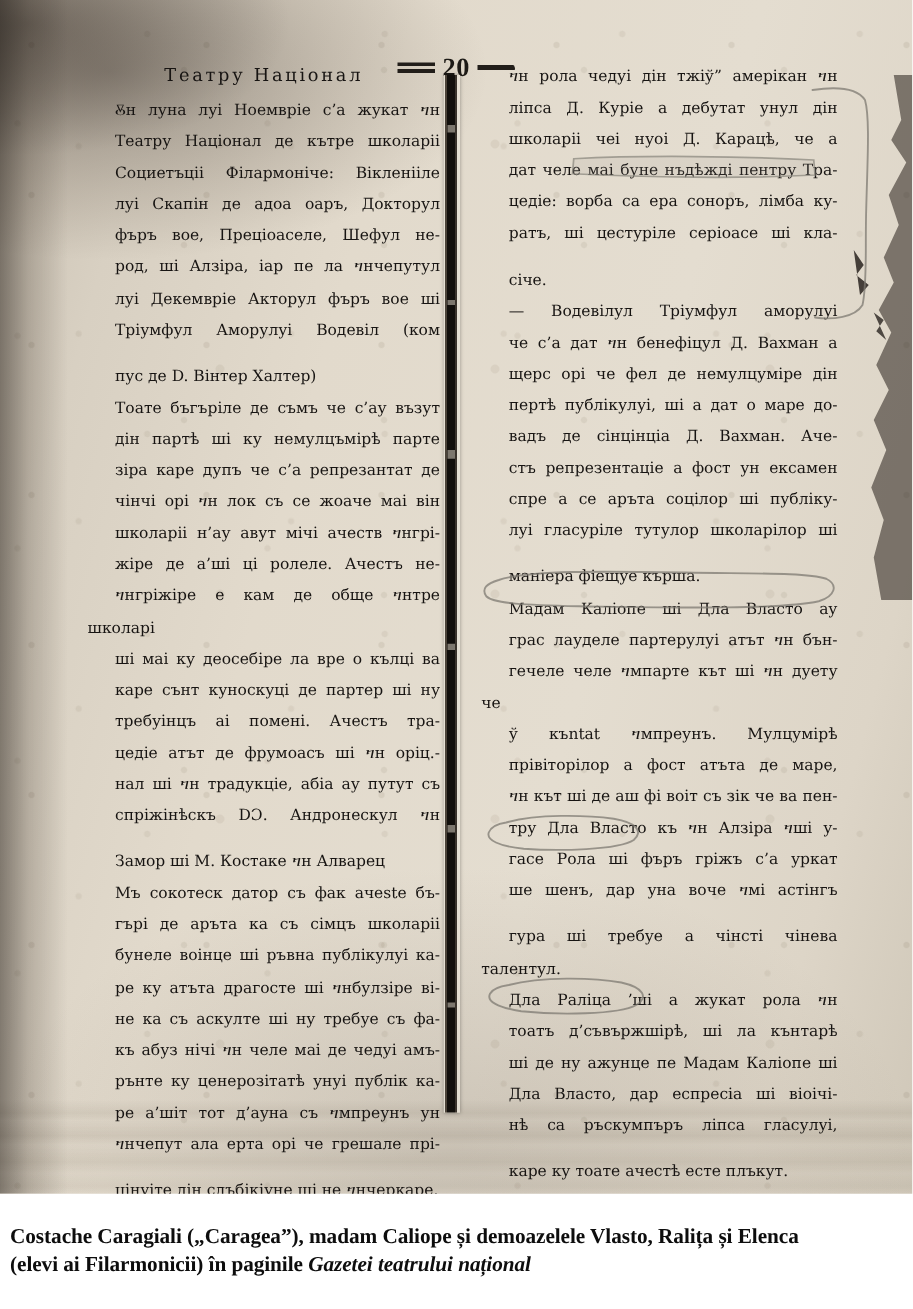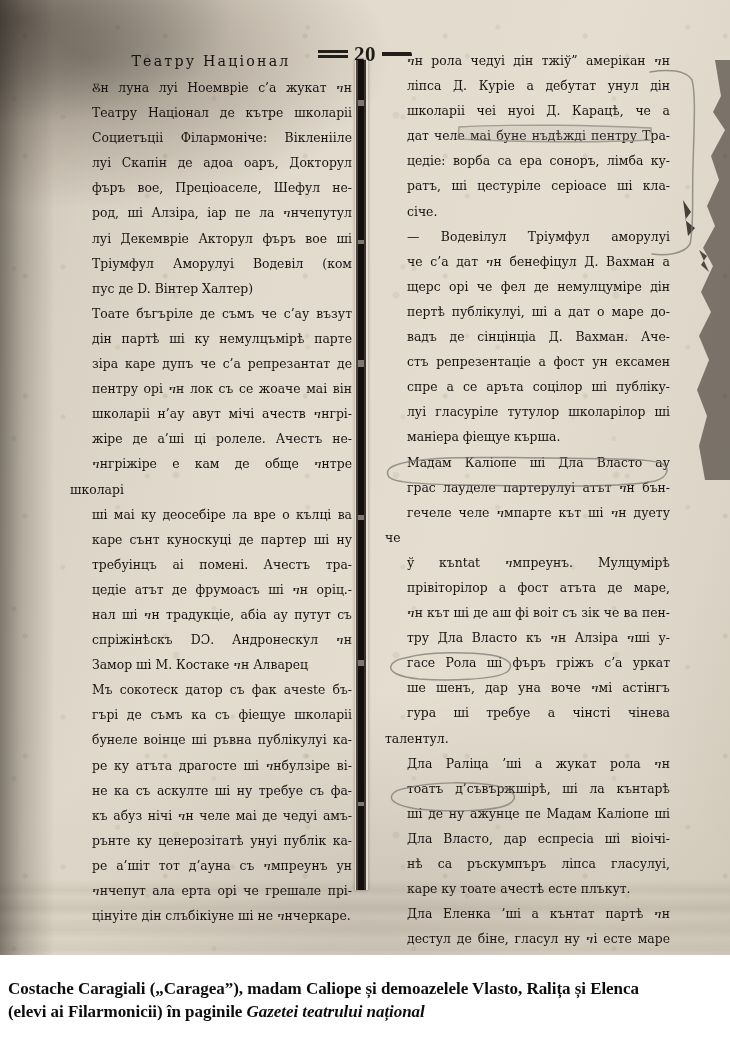--- a/index.html
+++ b/index.html
@@ -123,21 +123,21 @@
   .line {
     display: block;
     white-space: nowrap;
   }
   
   .jblock .line {
     text-align: justify;
     text-align-last: justify;
     white-space: normal;
   }
-  .jblock .line.last { text-align-last: left; }
+  .jblock .line.last { text-align-last: left; margin-top: 12px; }
   .jblock .line.ind { text-indent: 22px; }
 
   
   #gutter {
     position: absolute;
     left: 355px; top: 60px;
     width: 13px; height: 830px;
     background:
       linear-gradient(90deg,
         rgba(230,224,212,0.9) 0 1px,
@@ -245,36 +245,36 @@
       <span class="line">род, шi Алзiра, iар пе ла ⴈнчепутул</span>
       <span class="line">луі Декемврiе Акторул фъръ вое шi</span>
       <span class="line">Трiумфул Аморулуі Водевiл (ком</span>
       <span class="line last">пус де D. Вiнтер Халтер)</span>
     </div>
 
     <div class="para">
       <span class="line ind">Тоате бъгърiле де съмъ че с’ау възут</span>
       <span class="line">дiн партѣ шi ку немулцъмiрѣ парте</span>
       <span class="line">зiра каре дупъ че с’а репрезантат де</span>
-      <span class="line">пентру орi ⴈн лок съ се жоаче маі вiн</span>
+      <span class="line">чiнчi орi ⴈн лок съ се жоаче маі вiн</span>
       <span class="line">школарii н’ау авут мiчi ачеств ⴈнгрi-</span>
       <span class="line">жiре де а’шi цi ролеле. Ачестъ не-</span>
       <span class="line">ⴈнгрiжiре е кам де обще ⴈнтре школарi</span>
       <span class="line">шi маі ку деосебiре ла вре о кълцi ва</span>
       <span class="line">каре сънт куноскуцi де партер шi ну</span>
       <span class="line">требуiнцъ аi поменi. Ачестъ тра-</span>
       <span class="line">цедiе атът де фрумоасъ шi ⴈн орiц.-</span>
       <span class="line">нал шi ⴈн традукцiе, абiа ау путут съ</span>
       <span class="line">спрiжiнѣскъ DƆ. Андронескул ⴈн</span>
       <span class="line last">Замор шi M. Костаке ⴈн Алварец</span>
     </div>
 
     <div class="para">
       <span class="line ind">Мъ сокотеск датор съ фак ачеste бъ-</span>
-      <span class="line">гърi де съмъ ка съ фiещуе школарii</span>
+      <span class="line">гърi де аръта ка съ сiмцъ школарii</span>
       <span class="line">бунеле воiнце шi ръвна публiкулуі ка-</span>
       <span class="line">ре ку атъта драгосте шi ⴈнбулзiре вi-</span>
       <span class="line">не ка съ аскулте шi ну требуе съ фа-</span>
       <span class="line">къ абуз нiчi ⴈн челе маi де чедуі амъ-</span>
       <span class="line">рънте ку ценерозiтатѣ унуі публiк ка-</span>
       <span class="line">ре а’шiт тот д’ауна съ ⴈмпреунъ ун</span>
       <span class="line">ⴈнчепут ала ерта орi че грешале прi-</span>
       <span class="line last">цiнуiте дiн слъбiкiуне шi не ⴈнчеркаре.</span>
     </div>
   </div>

